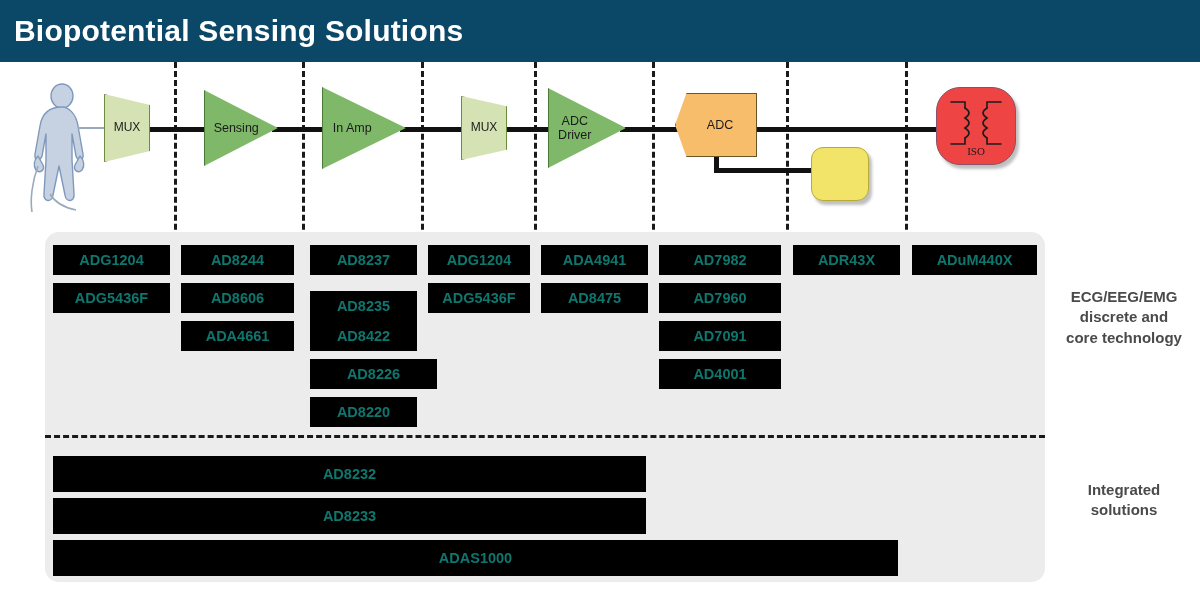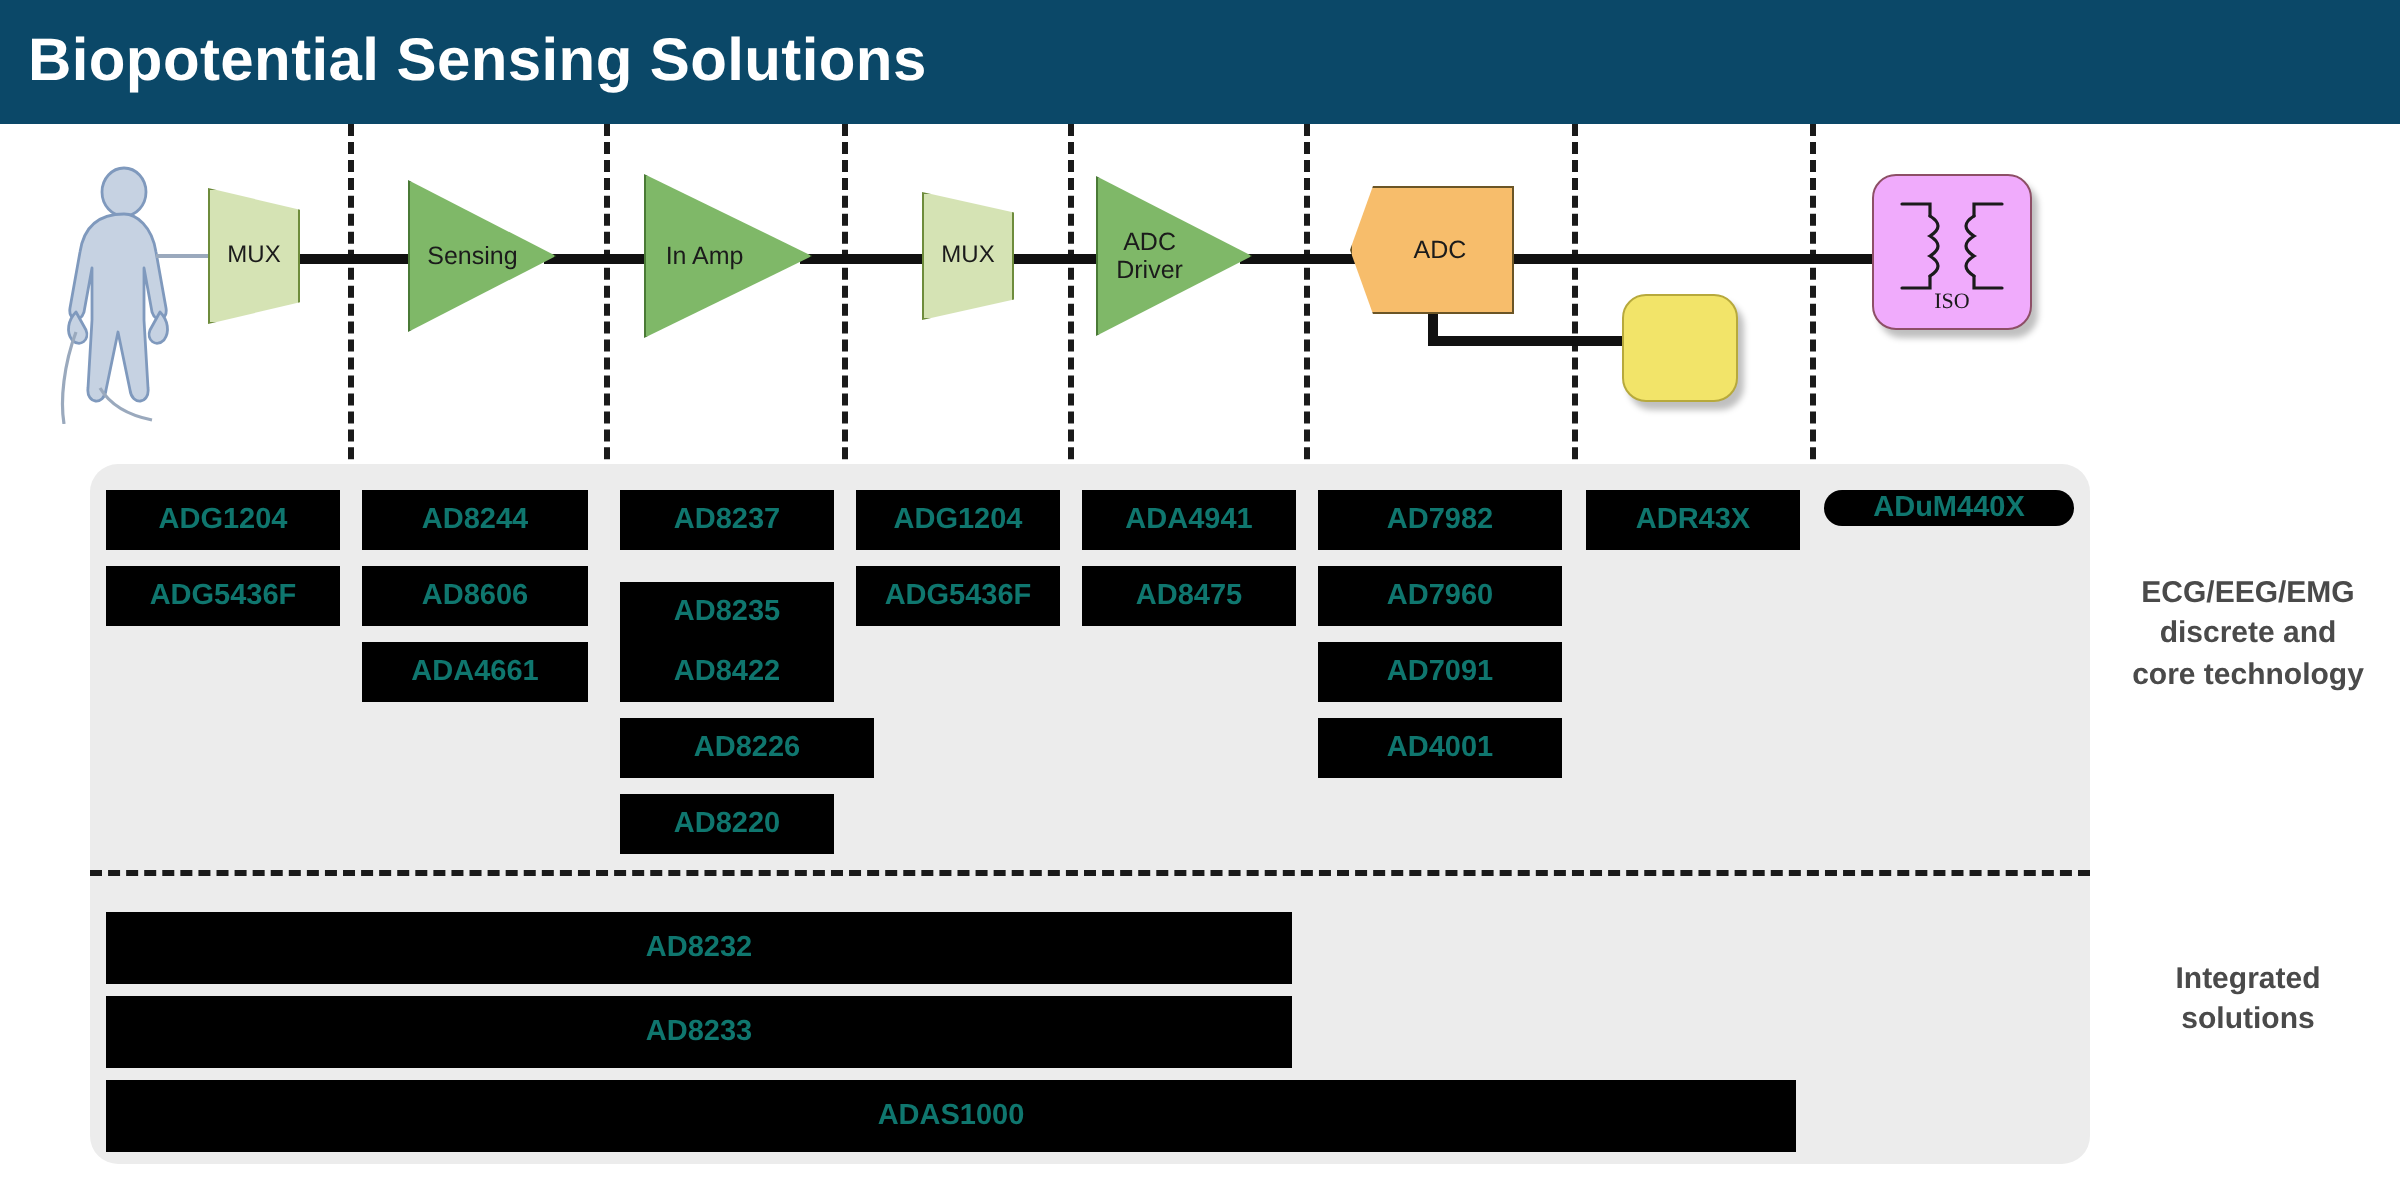--- a/index.html
+++ b/index.html
@@ -70,21 +70,21 @@
   }
   .adc .lbl{padding-left:10%;box-sizing:border-box;}
 
   
   .ybox{
     background:#f2e469;border:1.5px solid #b7a93c;border-radius:12px;
     box-shadow:3px 4px 3px rgba(0,0,0,.25);
   }
   
   .isobox{
-    background:#f0abfc;border:1.5px solid #8d4f66;border-radius:12px;
+    background:#ef4444;border:1.5px solid #8d4f66;border-radius:24px;
     box-shadow:3px 4px 3px rgba(0,0,0,.25);
   }
   .isolabel{
     position:absolute;left:0;bottom:7px;width:100%;text-align:center;
     font-family:"Liberation Serif", serif;font-size:11px;color:#1b1b1b;
   }
 
   
   #panel{
     position:absolute;left:45px;top:170px;width:1000px;height:350px;
@@ -257,21 +257,21 @@
       <span>AD7091</span>
     </div>
   <div class="chip" style="left:659px;top:297px;width:122px;height:30px;">
       <span>AD4001</span>
     </div>
 
   <div class="chip" style="left:793px;top:183px;width:107px;height:30px;">
       <span>ADR43X</span>
     </div>
 
-  <div class="chip" style="left:912px;top:183px;width:125px;height:18px;border-radius:11px;">
+  <div class="chip" style="left:912px;top:183px;width:125px;height:30px;">
       <span>ADuM440X</span>
     </div>
 
   <div class="chip wide-chip" style="left:53px;top:394px;width:593px;height:36px;">
       <span>AD8232</span>
     </div>
   <div class="chip wide-chip" style="left:53px;top:436px;width:593px;height:36px;">
       <span>AD8233</span>
     </div>
   <div class="chip wide-chip" style="left:53px;top:478px;width:845px;height:36px;">

